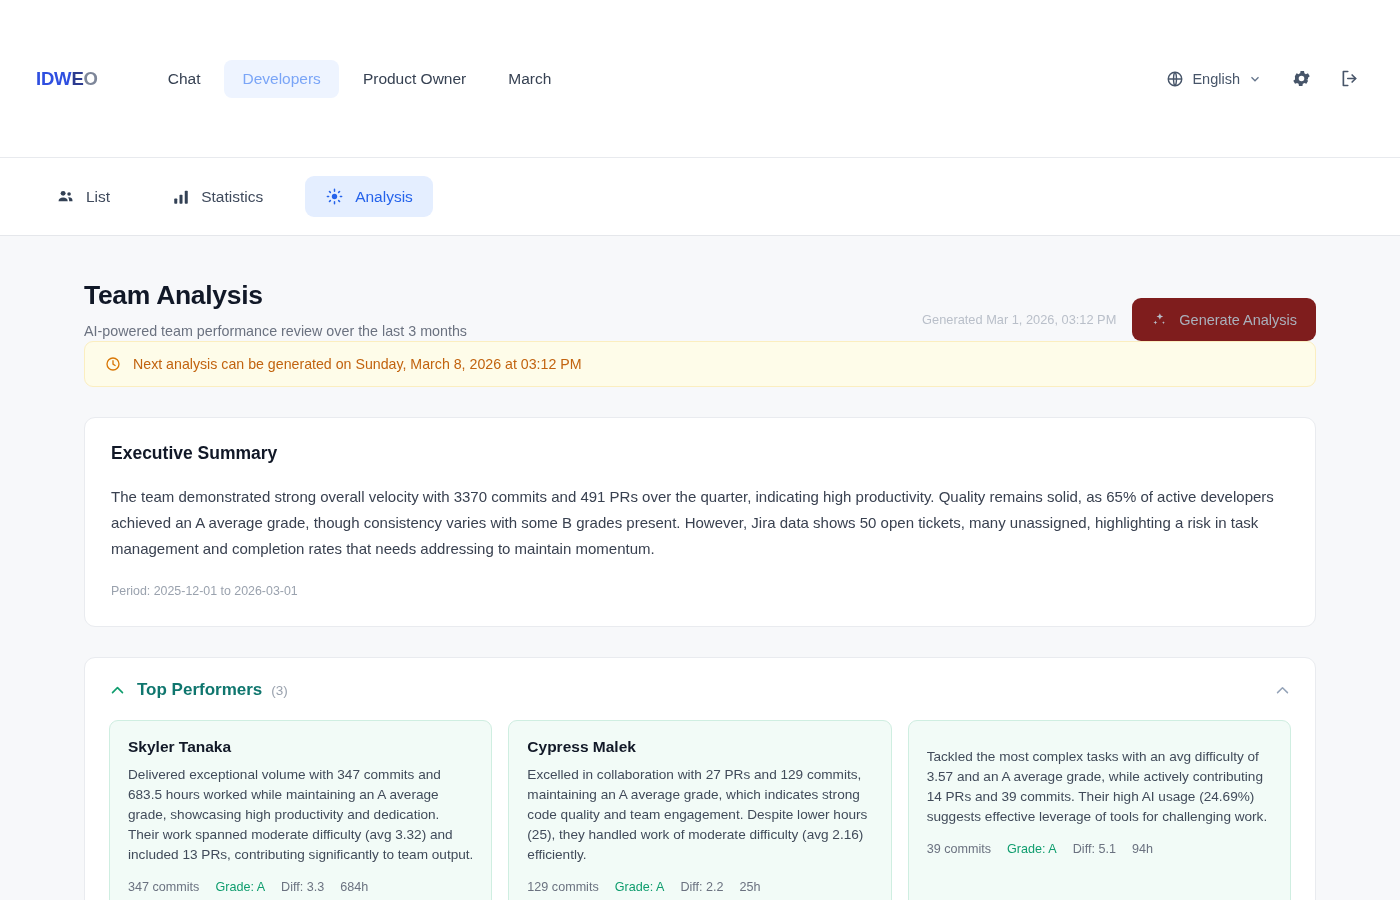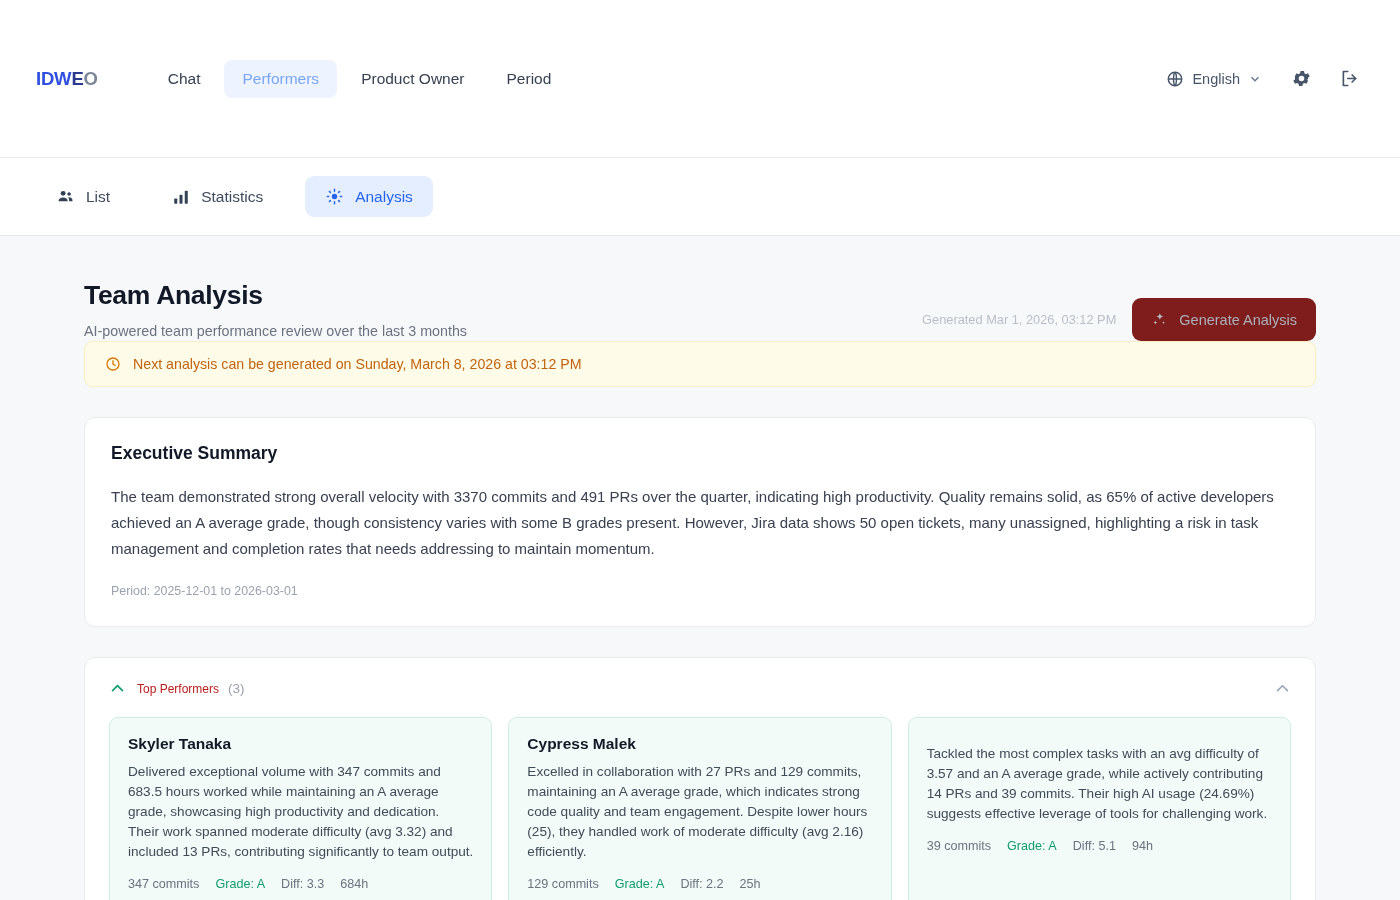--- a/index.html
+++ b/index.html
@@ -179,21 +179,21 @@
   }
 
   
   .sec-head {
     display: flex;
     align-items: center;
     padding: 22px 24px 10px 24px;
     cursor: pointer;
   }
   .sec-chev-green { color: #0f9d6e; display: flex; margin-right: 11px; }
-  .sec-title { font-size: 12px; font-weight: normal; color: #b91c1c; }
+  .sec-title { font-size: 17px; font-weight: bold; color: #0f766e; }
   .sec-count { font-size: 13.5px; color: #9aa2ae; margin-left: 9px; }
   .sec-toggle { margin-left: auto; color: #94a3b8; display: flex; }
 
   .perf-grid {
     display: grid;
     grid-template-columns: repeat(3, 1fr);
     gap: 16px;
     padding: 10px 24px 24px 24px;
   }
   .perf-card {
@@ -225,23 +225,23 @@
   .perf-meta .grade { color: #0f9d6e; }
 </style>
 </head>
 <body>
 
 <div class="topbar">
   <div class="logo"><span class="p1">IDW</span><span class="p2">E</span><span class="p3">O</span></div>
 
   <div class="mainnav">
     <div class="navitem">Chat</div>
-    <div class="navitem active">Performers</div>
+    <div class="navitem active">Developers</div>
     <div class="navitem">Product Owner</div>
-    <div class="navitem">Period</div>
+    <div class="navitem">March</div>
   </div>
 
   <div class="topright">
     <div class="langbtn">
       <span style="display:flex">
         <svg width="18" height="18" viewBox="0 0 24 24" fill="none" stroke="#475569" stroke-width="1.9">
           <circle cx="12" cy="12" r="9"></circle>
             <path d="M3 12h18M12 3c2.6 2.6 2.6 15 0 18M12 3c-2.6 2.6-2.6 15 0 18"></path>
         </svg>
       </span>

